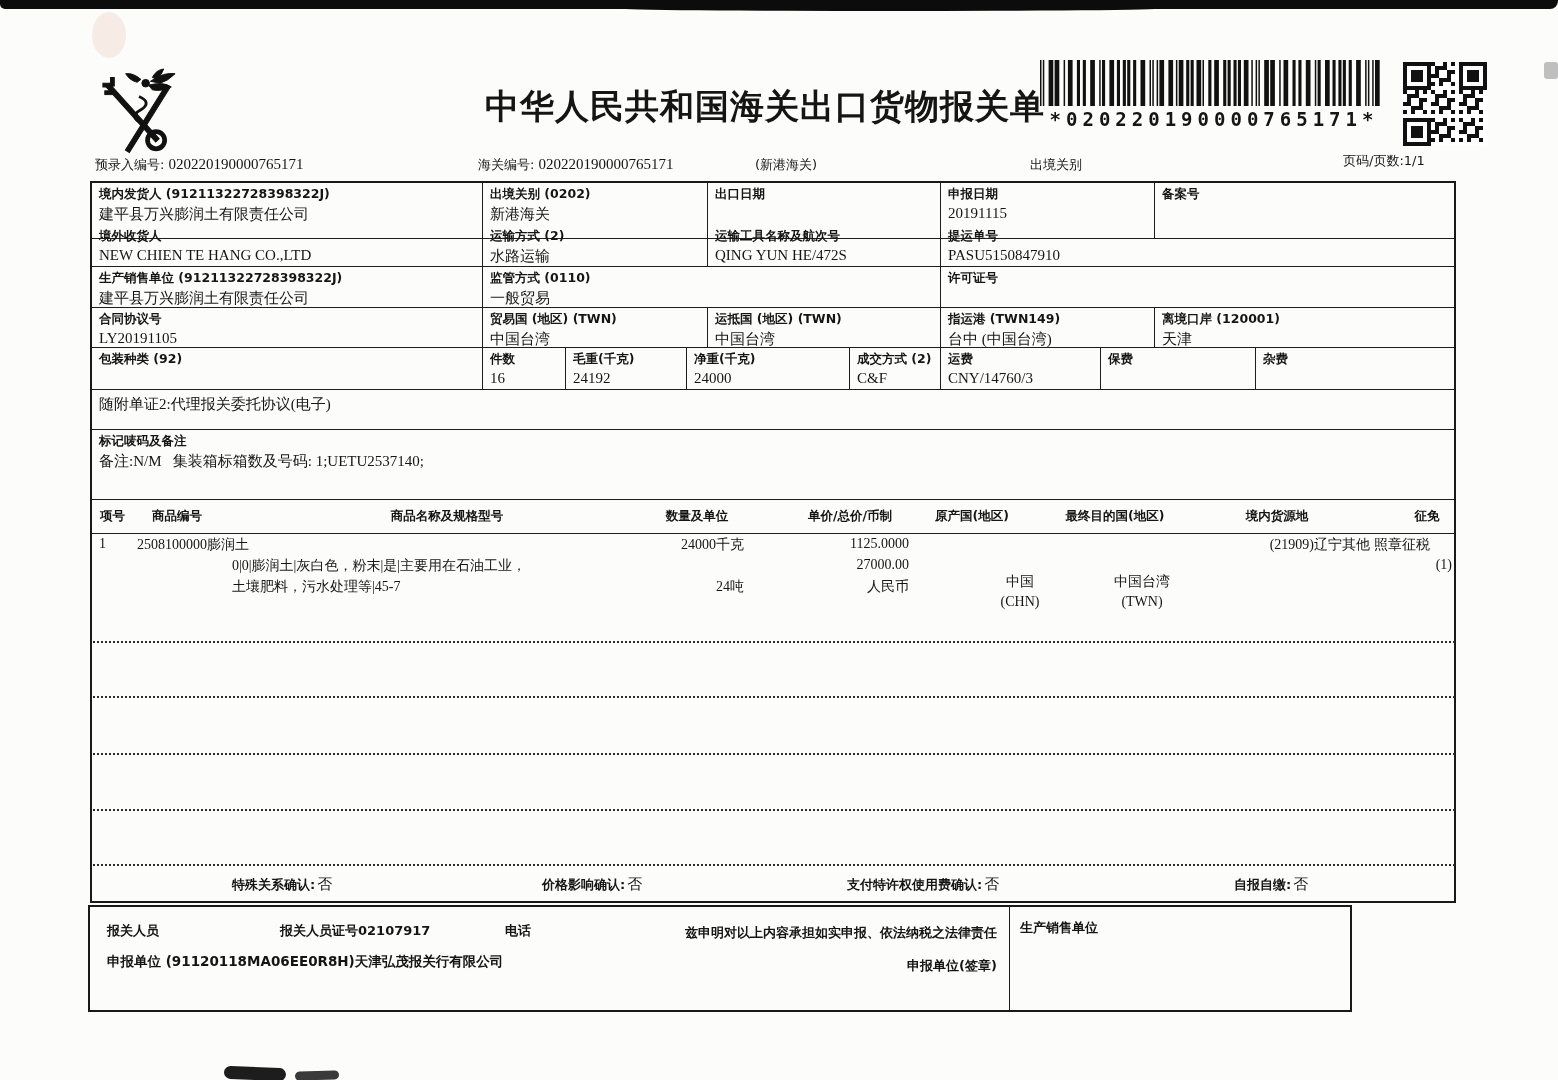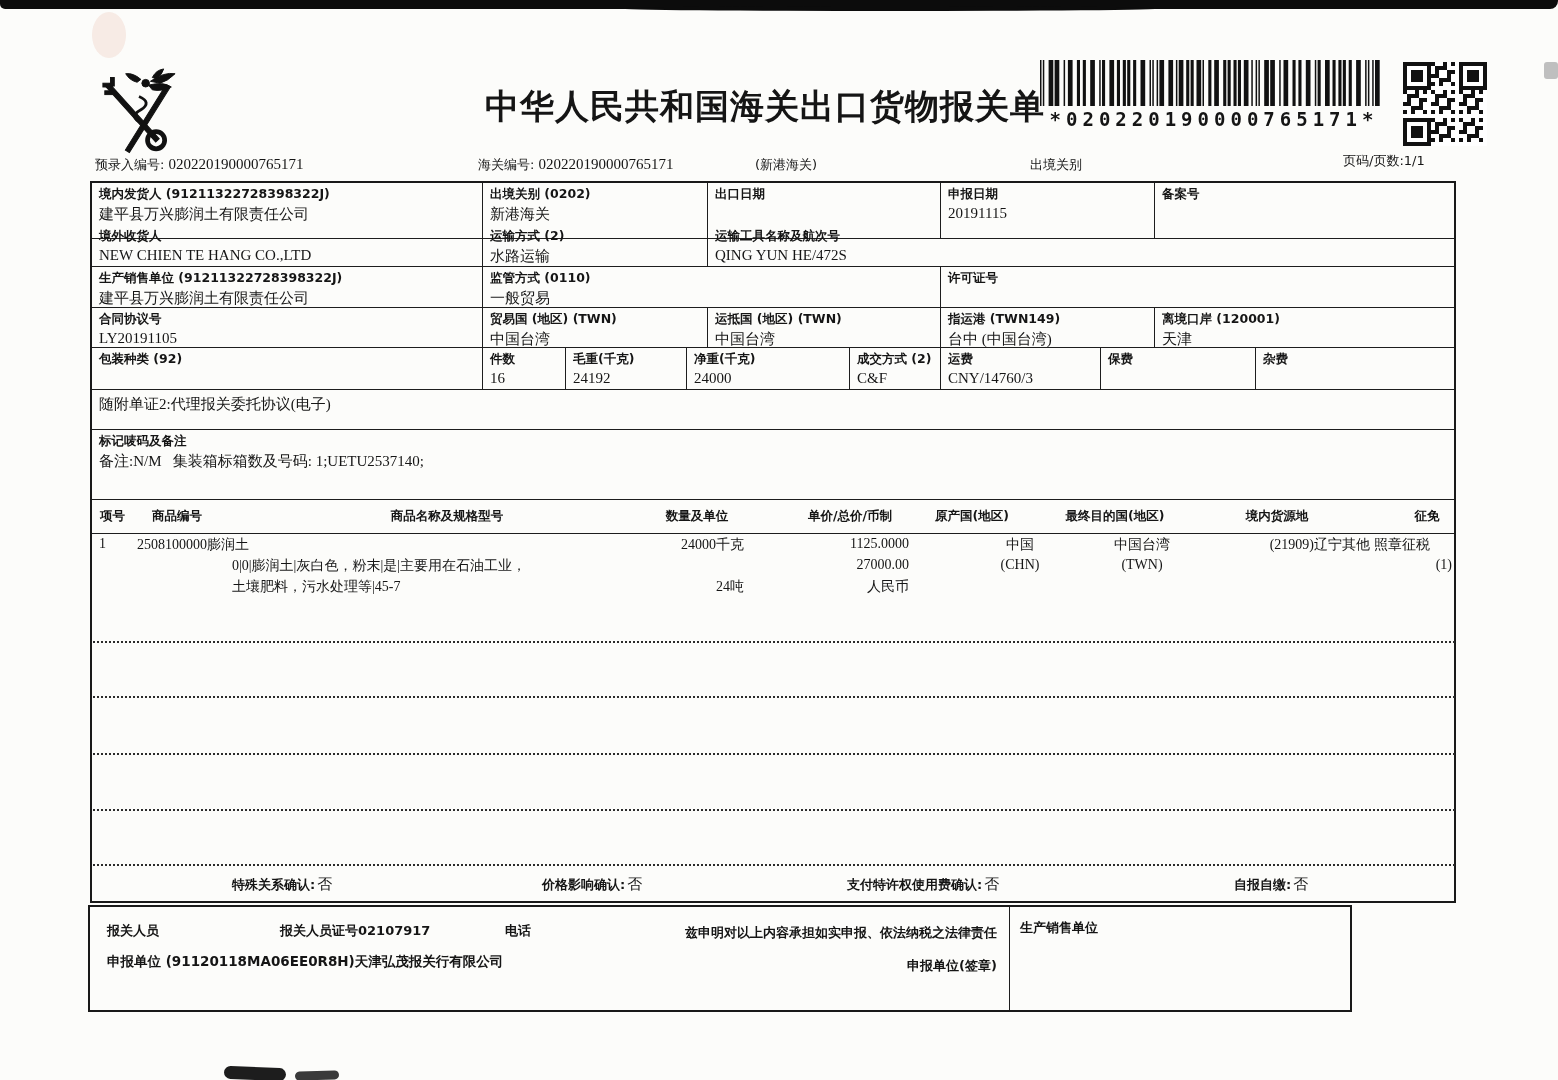--- a/index.html
+++ b/index.html
@@ -31,21 +31,21 @@
   .cell.nb{border-left:none;}
   .lbl{font-size:12.5px;font-weight:bold;white-space:nowrap;}
   .val{font-family:"Liberation Serif","DejaVu Serif",serif;font-size:15px;margin-top:2px;white-space:nowrap;}
   .pre{white-space:pre;}
   
   .thead{position:absolute;left:0;right:0;border-bottom:1.5px solid #1d1d1d;}
   .th{position:absolute;font-size:12.5px;font-weight:bold;white-space:nowrap;top:8px;}
   .th.c{transform:translateX(-50%);}
   .gtxt{position:absolute;font-family:"Liberation Serif","DejaVu Serif",serif;font-size:14px;white-space:nowrap;}
   .gr{text-align:right;}
-  .gc{text-align:center;transform:translateX(-50%);}
+  .gc{text-align:center;transform:translateX(-50%);margin-top:37px;}
   .dots{position:absolute;left:1px;width:1362px;height:1.5px;
         background:repeating-linear-gradient(90deg,#2b2b2b 0 2px,transparent 2px 4px);}
   .confirm{position:absolute;font-size:13px;font-weight:bold;white-space:nowrap;}
   .confirm .v{font-family:"Liberation Serif","DejaVu Serif",serif;font-size:15px;font-weight:normal;margin-left:2px;}
   
   .footbox{position:absolute;left:88px;top:905px;width:1264px;height:107px;border:2px solid #191919;box-sizing:border-box;}
   .fdiv{position:absolute;top:0;bottom:0;left:919px;width:0;border-left:1.5px solid #1d1d1d;}
   .ftxt{position:absolute;font-size:13px;font-weight:bold;white-space:nowrap;}
 </style>
 </head>
@@ -309,20 +309,24 @@
         <div class="val">NEW CHIEN TE HANG CO.,LTD</div>
       </div>
       <div class="cell" style="left:390px;width:225px">
         <div class="lbl">运输方式 (2)</div>
         <div class="val">水路运输</div>
       </div>
       <div class="cell" style="left:615px;width:233px">
         <div class="lbl">运输工具名称及航次号</div>
         <div class="val">QING YUN HE/472S</div>
       </div>
+      <div class="cell" style="left:848px;width:518px">
+        <div class="lbl">提运单号</div>
+        <div class="val">PASU5150847910</div>
+      </div>
     </div>
 
     <div class="frow" style="top:84px;height:41px">
       <div class="cell nb" style="left:0;width:390px">
         <div class="lbl">生产销售单位 (91211322728398322J)</div>
         <div class="val">建平县万兴膨润土有限责任公司</div>
       </div>
       <div class="cell" style="left:390px;width:225px">
         <div class="lbl">监管方式 (0110)</div>
         <div class="val">一般贸易</div>

